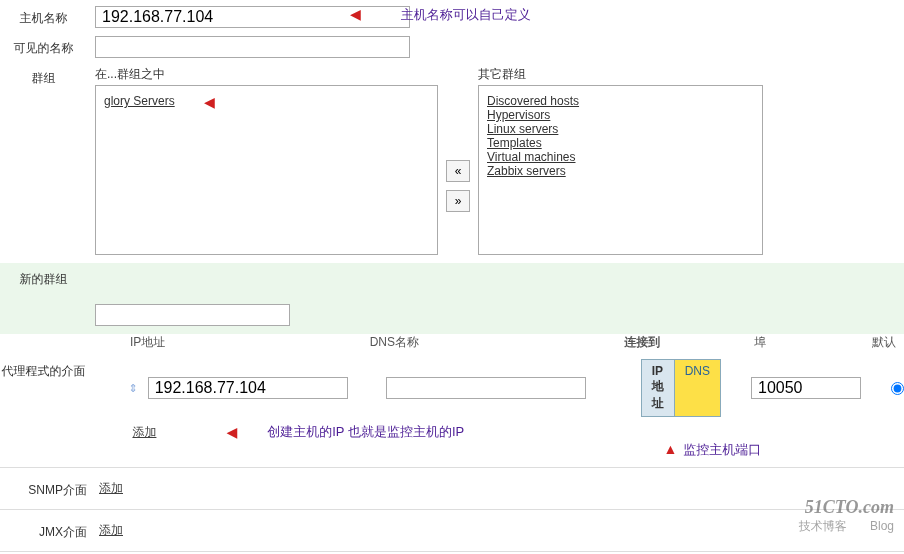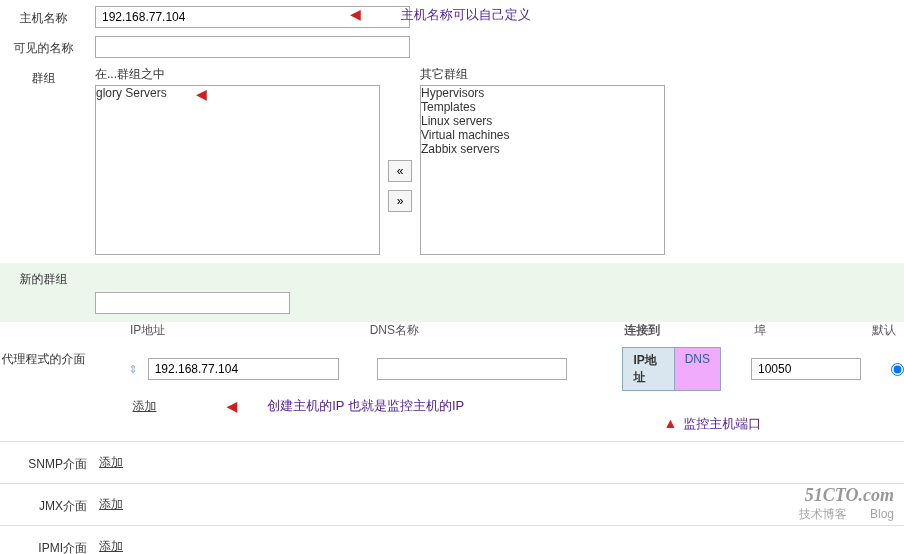--- a/index.html
+++ b/index.html
@@ -1,55 +1,55 @@
 <!DOCTYPE html>
 <html><head>
 <meta charset="utf-8">
 <style>
   * { box-sizing: border-box; margin: 0; padding: 0; }
   body { font-family: Arial, sans-serif; font-size: 12px; color: #333; background: #fff; width: 904px; }
   .row { display: flex; align-items: flex-start; margin-bottom: 8px; }
   .label { width: 95px; text-align: center; padding-right: 8px; padding-top: 4px; color: #333; }
-  input[type="text"] { border: 1px solid #aaa; padding: 3px 6px; font-size: 12px; height: 22px; }
+  input[type="text"] { border: 1px solid #aaa; padding: 3px 6px; font-size: 16px; height: 22px; }
   .host-input { width: 315px; }
   .annotation { color: #4c1d95; font-size: 13px; }
   .arrow { color: #d02020; font-size: 14px; display: inline-block; }
   .groups-cols { display: flex; gap: 8px; }
   .group-col { display: flex; flex-direction: column; }
-  .group-col-left { width: 285px; justify-content: center; }
-  .group-col-right { width: 245px; justify-content: space-between; }
+  .group-col-left { width: 343px; justify-content: center; }
+  .group-col-right { width: 285px; justify-content: space-between; }
   .list-label { font-size: 12px; margin-bottom: 2px; }
-  .list-box { width: 100%; height: 170px; border: 1px solid #aaa; padding: 0; overflow-y: scroll; background: #fff; }
+  .list-box { width: 100%; height: 170px; border: 1px solid #aaa; padding: 8px; overflow-y: scroll; background: #fff; text-decoration: underline; }
   .btn-col { display: flex; flex-direction: column; gap: 8px; justify-content: center; padding-top: 50px; }
   .move-btn { width: 24px; height: 22px; border: 1px solid #aaa; background: #f5f5f5; font-size: 12px; cursor: pointer; }
   .newgroup-band { background: #ebf7eb; padding: 8px 0; margin-top: 4px; }
   .newgroup-input { width: 195px; }
   .iface-header { display: flex; padding-left: 130px; font-size: 12px; color: #555; margin-bottom: 8px; }
   .col-ip { width: 240px; }
   .col-dns { width: 255px; }
   .col-conn { width: 130px; font-weight: bold; }
   .col-port { width: 110px; }
   .col-default { width: 40px; text-align: center; }
   .iface-row-wrap { }
   .iface-label { width: 95px; text-align: right; padding-right: 8px; color: #333; padding-top: 4px; }
   .iface-content { flex: 1; }
   .iface-data { display: flex; align-items: center; padding-left: 35px; }
   .drag-handle { color: #88aadd; font-size: 11px; margin-right: 10px; cursor: move; }
   .ip-input { width: 200px; margin-right: 38px; }
   .dns-input { width: 200px; margin-right: 55px; }
   .conn-toggle { display: flex; margin-right: 30px; }
-  .toggle-btn { border: 1px solid #8ab; padding: 4px 10px; font-size: 12px; cursor: pointer; background: #f0abfc; color: #2a6496; }
+  .toggle-btn { border: 1px solid #8ab; padding: 4px 10px; font-size: 12px; cursor: pointer; background: #fde047; color: #2a6496; }
   .toggle-btn.active { background: #d9e6ef; font-weight: bold; color: #333; }
   .toggle-btn:first-child { border-right: none; }
   .port-input { width: 110px; }
   .radio-default { margin-left: 30px; }
   .add-link { color: #404040; text-decoration: underline; cursor: pointer; font-size: 12px; padding-left: 4px; }
   .add-line { padding-left: 35px; margin-top: 6px; display: flex; align-items: center; gap: 70px; }
   .section-row { display: flex; align-items: center; padding: 10px 0; border-top: 1px solid #ddd; }
-  .watermark { position: absolute; right: 10px; top: 485px; text-align: right; opacity: 0.6; }
+  .watermark { position: absolute; right: 10px; top: 497px; text-align: right; opacity: 0.6; }
   .watermark-domain { font-family: Georgia, serif; font-size: 18px; font-style: italic; color: #555; font-weight: bold; }
   .watermark-sub { font-size: 12px; color: #666; }
 </style>
 </head>
 <body>
 
 <div class="row" style="margin-top:6px;">
   <div class="label">主机名称</div>
   <input type="text" class="host-input" value="192.168.77.104" style="">
   <span class="arrow" style="margin-left:-60px;">◀</span>
@@ -71,32 +71,33 @@
         <span class="arrow" style="margin-left:100px;position:relative;top:-14px;">◀</span>
       </div>
     </div>
     <div class="btn-col">
       <button class="move-btn">«</button>
       <button class="move-btn">»</button>
     </div>
     <div class="group-col group-col-right">
       <div class="list-label">其它群组</div>
       <div class="list-box">
+        <div>Discovered hosts</div>
         <div>Hypervisors</div>
+        <div>Linux servers</div>
         <div>Templates</div>
-        <div>Linux servers</div>
         <div>Virtual machines</div>
         <div>Zabbix servers</div>
       </div>
     </div>
   </div>
 </div>
 
 <div class="newgroup-band">
-  <div class="row" style="margin-bottom:4px;">
+  <div class="row" style="margin-bottom:16px;">
     <div class="label" style="padding-top:0;">新的群组</div>
   </div>
   <div class="row" style="margin-bottom:0;">
     <div class="label"></div>
     <input type="text" class="newgroup-input" value="" style="">
   </div>
 </div>
 
 <div class="iface-header">
   <div class="col-ip">IP地址</div>

